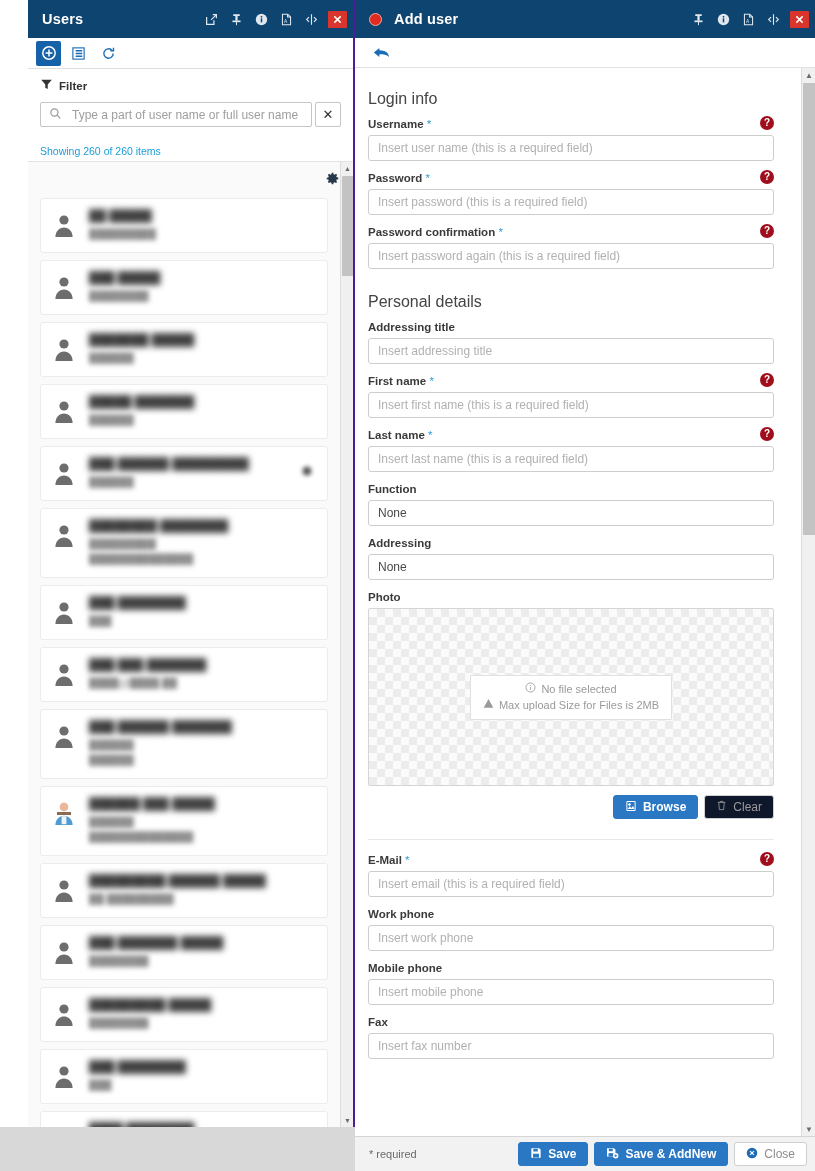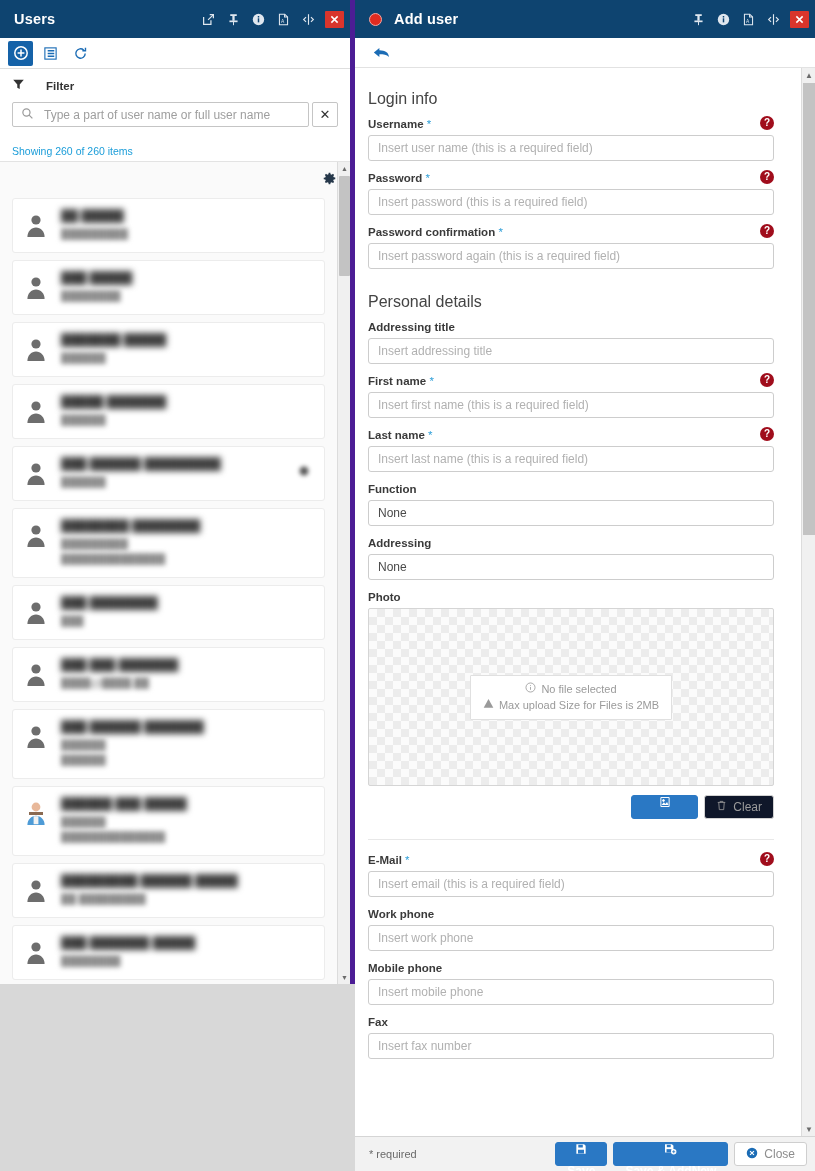--- a/index.html
+++ b/index.html
@@ -50,24 +50,25 @@
     width: 13px; height: 13px; border-radius: 50%;
     background: #e02b20;
     border: 1px solid #f4a6a1;
     margin-right: 12px;
     flex: 0 0 auto;
   }
 
   
   .left-panel {
     width: 355px;
-    height: 984px;
+    height: 1127px;
     background: #fff;
     display: flex; flex-direction: column;
-    border-right: 5px solid #4c1d95;
+    border-right: 2px solid #4c1d95;
+    padding-left: 28px;
   }
   .lp-toolbar {
     height: 31px;
     background: #fff;
     border-bottom: 1px solid #dedede;
     display: flex; align-items: center;
     padding: 0 8px;
     gap: 5px;
     flex: 0 0 auto;
   }
@@ -75,21 +76,21 @@
     width: 25px; height: 25px;
     display: inline-flex; align-items: center; justify-content: center;
     border-radius: 2px;
     color: #1b6cb5;
     cursor: pointer;
   }
   .tb-btn.primary { background: #1562a8; color: #fff; }
 
   .filter-block { padding: 9px 12px 4px 12px; flex: 0 0 auto; }
   .filter-head {
-    display: flex; align-items: center; gap: 21px;
+    display: flex; align-items: center; gap: 6px;
     font-size: 11.5px; font-weight: bold; color: #333;
     margin-bottom: 9px;
   }
   .search-row { display: flex; align-items: stretch; border-radius: 9px; }
   .search-box {
     flex: 1 1 auto;
     height: 25px;
     border: 1px solid #c5c5c5;
     background: #fff;
     display: flex; align-items: center;
@@ -315,21 +316,21 @@
     height: 24px;
     border-radius: 3px;
     border: 1px solid transparent;
     display: inline-flex; align-items: center; gap: 6px;
     padding: 0 11px;
     font-size: 12px;
     font-family: "Liberation Sans", sans-serif;
     cursor: pointer;
     white-space: nowrap;
   }
-  .btn-primary { background: #2a78c4; color: #fff; border-color: #2a78c4; font-weight: bold; flex-direction: column; }
+  .btn-primary { background: #2a78c4; color: #fff; border-color: #2a78c4; font-weight: bold; }
   .btn-default { background: #0f172a; color: #9b9b9b; border-color: #d2d2d2; }
   .sep-line { border: 0; border-top: 1px solid #e8e8e8; margin: 20px 0 14px 0; }
 
   
   .rscroll {
     position: absolute;
     top: 0; right: 0; bottom: 0;
     width: 14px;
     background: #f0f0f0;
     border-left: 1px solid #dcdcdc;

